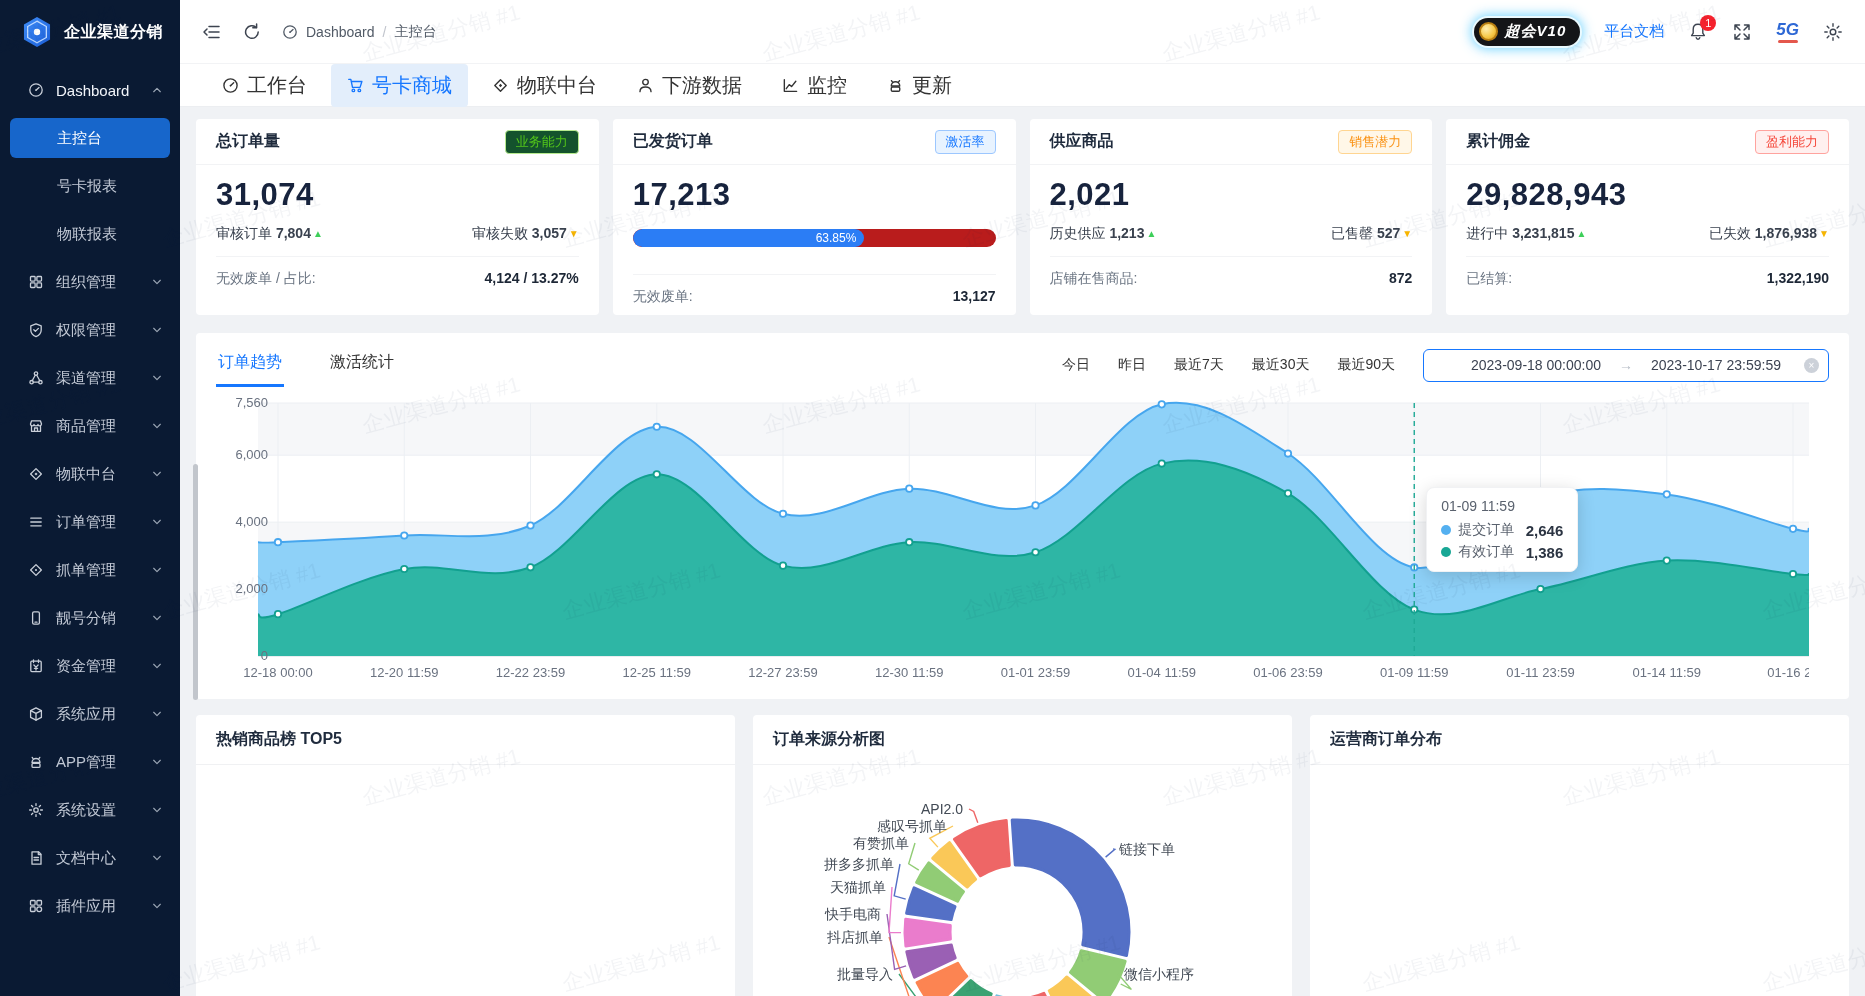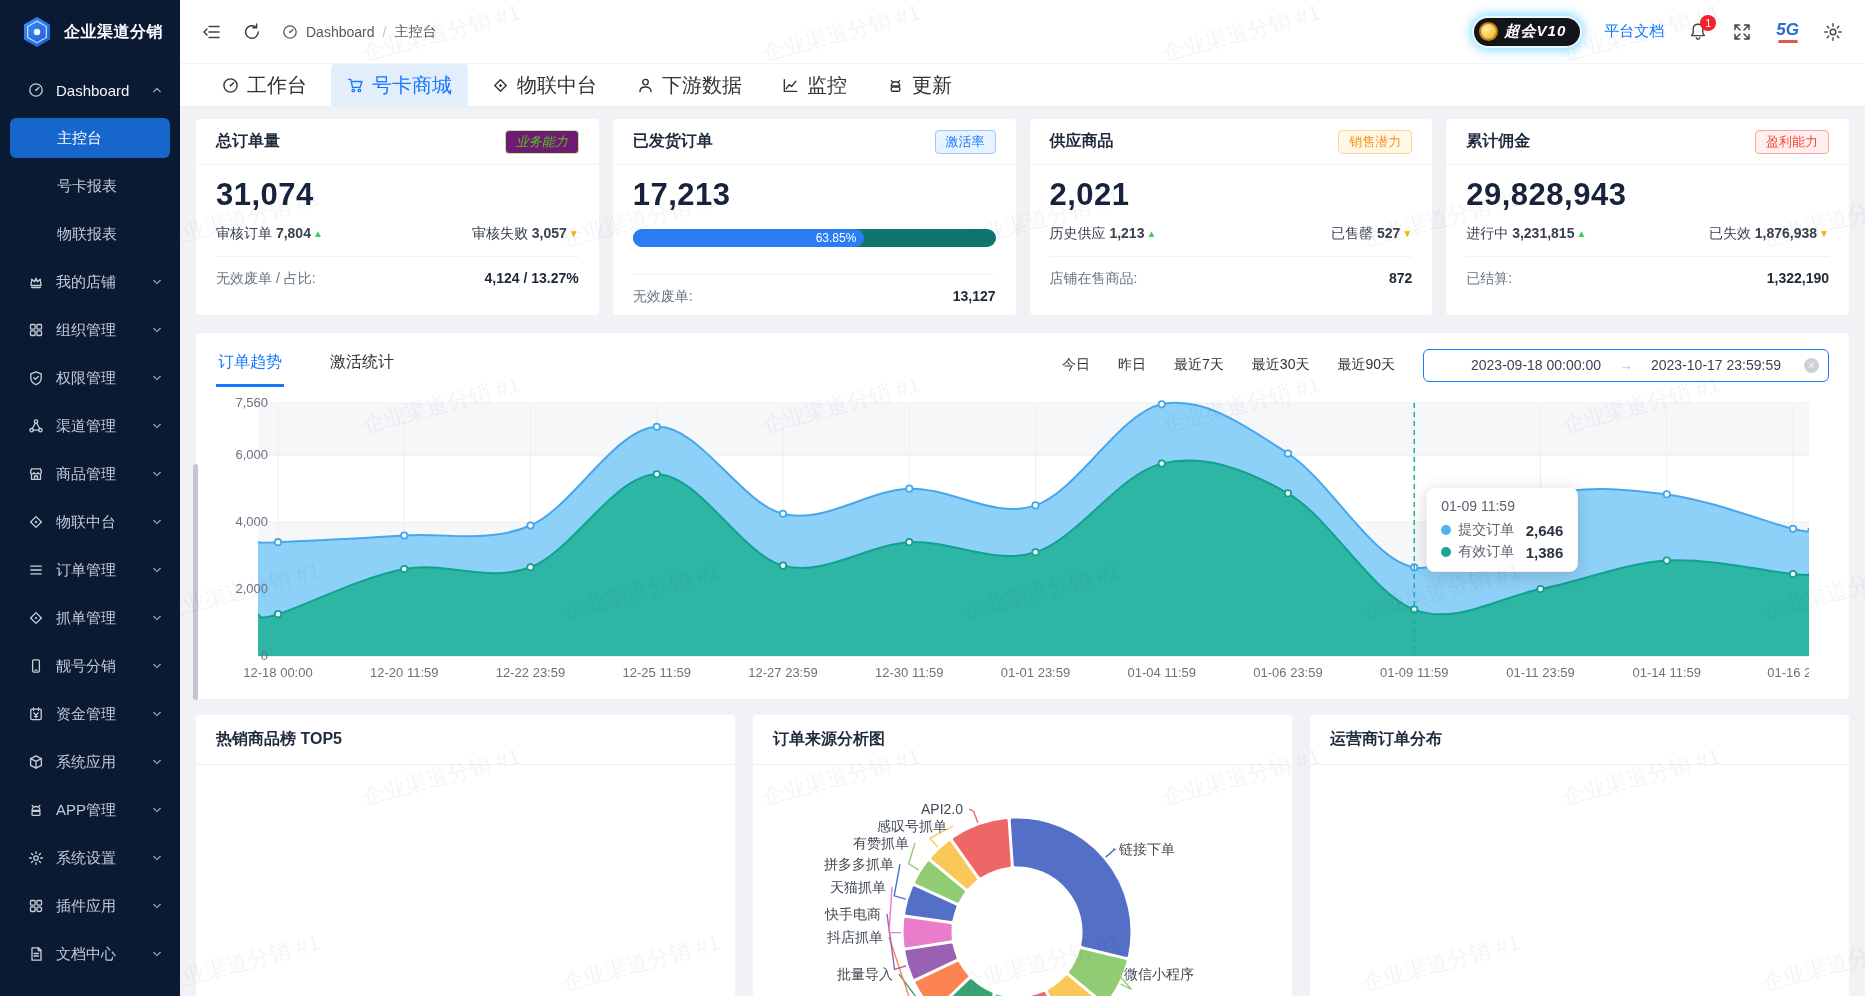--- a/index.html
+++ b/index.html
@@ -45,33 +45,33 @@
   .tab.active { background:#e3eefb; color:#1677ff; }
 
   .content { flex:1; padding:12px 16px 0; overflow:hidden; position:relative; }
 
   
   .cards-row { display:grid; grid-template-columns:repeat(4,1fr); gap:14px; }
   .stat-card { background:#fff; border-radius:4px; height:196px; }
   .sc-head { display:flex; justify-content:space-between; align-items:center; height:46px; padding:0 20px; border-bottom:1px solid #f2f3f5; }
   .sc-title { font-size:16px; font-weight:600; color:#1f2b3d; }
   .badge { font-size:13px; padding:2px 10px; border-radius:4px; border:1px solid transparent; }
-  .badge.green  { color:#52c41a; background:#701a75; border-color:#b7eb8f;font-style:italic; }
+  .badge.green  { color:#52c41a; background:#14532d; border-color:#b7eb8f; }
   .badge.blue   { color:#1677ff; background:#e8f3ff; border-color:#9cc7ff; }
   .badge.orange { color:#fa9214; background:#fff7e8; border-color:#ffd591; }
   .badge.red    { color:#f5483b; background:#fff0ef; border-color:#ffa39e; }
   .sc-body { padding:12px 20px 0; }
   .sc-value { font-size:31px; font-weight:700; color:#17233d; letter-spacing:.5px; }
   .sc-sub { display:flex; justify-content:space-between; margin-top:12px; font-size:14px; color:#39414e; }
   .sc-sub b { font-weight:600; }
   .tri { font-size:10px; margin-left:2px; vertical-align:1px; }
   .tri.up { color:#3ecf5a; } .tri.down { color:#f7b500; }
   .sc-foot { display:flex; justify-content:space-between; border-top:1px solid #f2f3f5; margin:13px 20px 0; padding-top:13px; font-size:14px; color:#6b7583; }
   .sc-foot b { color:#1d2736; font-weight:600; }
-  .progress { height:18px; border-radius:9px; background:#0f766e; margin-top:16px; position:relative; overflow:hidden; }
+  .progress { height:18px; border-radius:9px; background:#b91c1c; margin-top:16px; position:relative; overflow:hidden; }
   .progress-fill { position:absolute; left:0; top:0; bottom:0; border-radius:9px; background:#2b7df5; display:flex; align-items:center; justify-content:flex-end; padding-right:8px; color:#fff; font-size:12px; }
 
   
   .chart-card { margin-top:18px; background:#fff; border-radius:4px; height:366px; padding:10px 20px 0; }
   .chart-head { display:flex; align-items:center; height:44px; }
   .trend-tab { font-size:16px; color:#333; margin-right:44px; padding:8px 2px 11px; cursor:pointer; border-bottom:3px solid transparent; }
   .trend-tab.active { color:#1677ff; border-bottom-color:#1677ff; font-weight:500; }
   .chart-filters { margin-left:auto; display:flex; align-items:center; gap:28px; font-size:14px; color:#333; }
   .qf { cursor:pointer; }
   .datebox { display:flex; align-items:center; justify-content:center; gap:18px; border:1px solid #1677ff; border-radius:6px; height:33px; width:406px; font-size:14px; color:#3c4352; position:relative; cursor:pointer; }
@@ -140,34 +140,20 @@
         </div>
         <div class="menu-child">
           <span>号卡报表</span>
         </div>
         <div class="menu-child">
           <span>物联报表</span>
         </div>
         <div class="menu-item">
       <span class="icon">
             <svg viewBox="0 0 16 16" fill="none" stroke="currentColor" stroke-width="1.3" stroke-linecap="round" stroke-linejoin="round">
-              <path d="M3 11.5 3.8 5.2 6.6 7.8 8 4.2 9.4 7.8 12.2 5.2 13 11.5Z"></path>
-              <path d="M3.6 13.5h8.8"></path>
-            </svg>
-          </span>
-      <span>我的店铺</span>
-      <span class="chev">
-            <svg viewBox="0 0 16 16" fill="none" stroke="currentColor" stroke-width="1.3" stroke-linecap="round" stroke-linejoin="round">
-              <path d="M4.2 6 8 9.8 11.8 6"></path>
-            </svg>
-          </span>
-        </div>
-        <div class="menu-item">
-      <span class="icon">
-            <svg viewBox="0 0 16 16" fill="none" stroke="currentColor" stroke-width="1.3" stroke-linecap="round" stroke-linejoin="round">
               <rect x="2.5" y="2.5" width="4.6" height="4.6" rx=".8"></rect>
               <rect x="8.9" y="2.5" width="4.6" height="4.6" rx=".8"></rect>
               <rect x="2.5" y="8.9" width="4.6" height="4.6" rx=".8"></rect>
               <rect x="8.9" y="8.9" width="4.6" height="4.6" rx=".8"></rect>
             </svg>
           </span>
       <span>组织管理</span>
       <span class="chev">
             <svg viewBox="0 0 16 16" fill="none" stroke="currentColor" stroke-width="1.3" stroke-linecap="round" stroke-linejoin="round">
               <path d="M4.2 6 8 9.8 11.8 6"></path>
@@ -326,41 +312,41 @@
       <span>系统设置</span>
       <span class="chev">
             <svg viewBox="0 0 16 16" fill="none" stroke="currentColor" stroke-width="1.3" stroke-linecap="round" stroke-linejoin="round">
               <path d="M4.2 6 8 9.8 11.8 6"></path>
             </svg>
           </span>
         </div>
         <div class="menu-item">
       <span class="icon">
             <svg viewBox="0 0 16 16" fill="none" stroke="currentColor" stroke-width="1.3" stroke-linecap="round" stroke-linejoin="round">
+              <path d="M4 1.8h6.5L13 4.3V14.2H4Z"></path>
+              <path d="M10.3 2v2.6h2.5M6 7.5h4.5M6 10h4.5"></path>
+            </svg>
+          </span>
+      <span>文档中心</span>
+      <span class="chev">
+            <svg viewBox="0 0 16 16" fill="none" stroke="currentColor" stroke-width="1.3" stroke-linecap="round" stroke-linejoin="round">
+              <path d="M4.2 6 8 9.8 11.8 6"></path>
+            </svg>
+          </span>
+        </div>
+        <div class="menu-item">
+      <span class="icon">
+            <svg viewBox="0 0 16 16" fill="none" stroke="currentColor" stroke-width="1.3" stroke-linecap="round" stroke-linejoin="round">
               <rect x="2.5" y="2.5" width="4.6" height="4.6" rx=".8"></rect>
               <rect x="8.9" y="2.5" width="4.6" height="4.6" rx=".8"></rect>
               <rect x="2.5" y="8.9" width="4.6" height="4.6" rx=".8"></rect>
               <circle cx="11.2" cy="11.2" r="2.4"></circle>
             </svg>
           </span>
       <span>插件应用</span>
-      <span class="chev">
-            <svg viewBox="0 0 16 16" fill="none" stroke="currentColor" stroke-width="1.3" stroke-linecap="round" stroke-linejoin="round">
-              <path d="M4.2 6 8 9.8 11.8 6"></path>
-            </svg>
-          </span>
-        </div>
-        <div class="menu-item">
-      <span class="icon">
-            <svg viewBox="0 0 16 16" fill="none" stroke="currentColor" stroke-width="1.3" stroke-linecap="round" stroke-linejoin="round">
-              <path d="M4 1.8h6.5L13 4.3V14.2H4Z"></path>
-              <path d="M10.3 2v2.6h2.5M6 7.5h4.5M6 10h4.5"></path>
-            </svg>
-          </span>
-      <span>文档中心</span>
       <span class="chev">
             <svg viewBox="0 0 16 16" fill="none" stroke="currentColor" stroke-width="1.3" stroke-linecap="round" stroke-linejoin="round">
               <path d="M4.2 6 8 9.8 11.8 6"></path>
             </svg>
           </span>
         </div>
       </nav>
   </aside>
 
   <div class="main">

